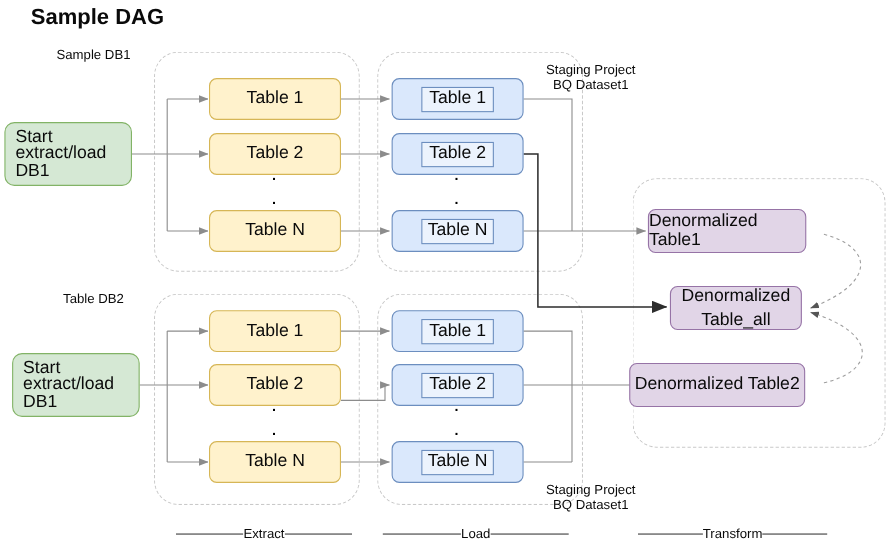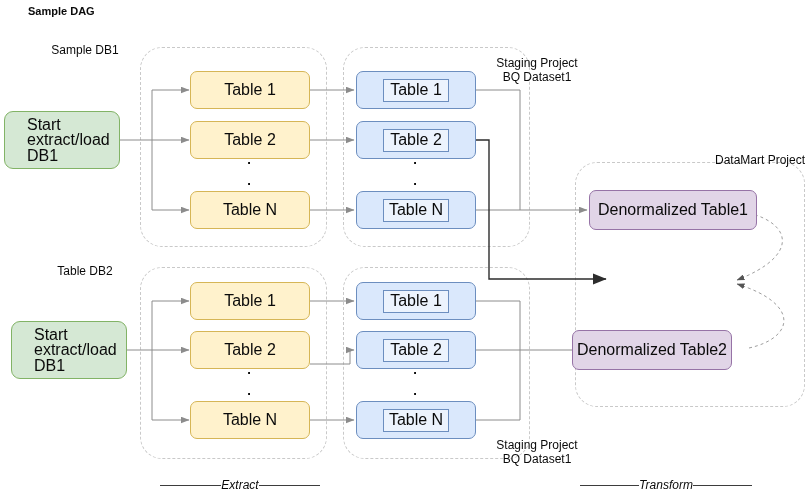--- a/index.html
+++ b/index.html
@@ -1,42 +1,42 @@
 <!DOCTYPE html>
 <html><head>
 <meta charset="utf-8">
 <style>
   html,body{margin:0;padding:0;background:#ffffff;}
   body{font-family:"Liberation Sans","DejaVu Sans",sans-serif;color:#0a0a0a;}
   .canvas{position:relative;width:811px;height:499px;background:#fff;overflow:hidden;}
 
-  .title{position:absolute;left:28px;top:5px;font-size:11px;font-weight:700;z-index:7;}
+  .title{position:absolute;left:28px;top:5px;font-size:20px;font-weight:700;z-index:7;}
 
   .lbl{position:absolute;font-size:12px;line-height:13.5px;z-index:7;}
   .lbl.center{text-align:center;}
   .lbl.right{text-align:right;}
 
   .container-box{position:absolute;border:1px dashed #c9c9c9;border-radius:22px;box-sizing:border-box;z-index:1;background:transparent;}
 
   .node{position:absolute;display:flex;align-items:center;justify-content:center;
         font-size:16px;box-sizing:border-box;z-index:6;}
   .yellow{width:120px;height:38px;background:#fff2cc;border:1px solid #d6b656;border-radius:7px;}
   .blue{width:120px;height:38px;background:#dae8fc;border:1px solid #6c8ebf;border-radius:7px;}
   .blue .inner{display:flex;align-items:center;justify-content:center;width:66px;height:23px;
         background:#ecf3fd;border:1px solid #6c8ebf;box-sizing:border-box;}
   .green{width:116px;height:58px;background:#d5e8d4;border:1px solid #82b366;border-radius:9px;
-        flex-direction:column;align-items:flex-start;justify-content:center;padding-left:22px;line-height:15.5px;}
+        flex-direction:column;align-items:flex-start;justify-content:center;padding-left:9px;line-height:15.5px;}
   .purple{background:#e1d5e7;border:1px solid #9673a6;border-radius:7px;}
   .purple.two-line{flex-direction:column;line-height:21px;}
 
   .dot{position:absolute;font-size:13px;line-height:13px;font-weight:700;width:6px;text-align:center;z-index:6;color:#000;}
 
   svg.edges{position:absolute;left:0;top:0;z-index:5;}
 
-  .stage{position:absolute;display:flex;align-items:center;font-size:12px;height:14px;z-index:7;font-style:italic;}
+  .stage{position:absolute;display:flex;align-items:center;font-size:12px;height:14px;z-index:7;}
   .stage .line{flex:1;height:1px;background:#3d3d3d;}
 </style>
 </head>
 <body>
 
 <div class="canvas">
 
   <div class="title">Sample DAG</div>
 
   <div class="container-box" style="left:140px;top:47px;width:187px;height:200px;"></div>
@@ -142,29 +142,37 @@
   </div>
   <div class="dot" style="left:412px;top:363px;">.</div>
   <div class="dot" style="left:412px;top:384px;">.</div>
 
   <div class="lbl center" style="left:482px;top:439px;width:110px;">
     <div>Staging Project</div>
     <div>BQ Dataset1</div>
   </div>
 
   <div class="lbl right" style="left:655px;top:154px;width:150px;">
-    <div>DataMart Project</div>
   </div>
 
-  <div class="node purple" style="left:589px;top:190px;width:168px;height:40px;">Denormalized Table1</div>
+  <div class="node purple" style="left:589px;top:190px;width:144px;height:40px;">Denormalized Table1</div>
+  <div class="node purple two-line" style="left:609px;top:260px;width:120px;height:40px;">
+    <span>Denormalized</span>
+    <span>Table_all</span>
+  </div>
   <div class="node purple" style="left:572px;top:330px;width:160px;height:40px;">Denormalized Table2</div>
 
   <div class="stage" style="left:160px;top:478px;width:160px;">
     <span class="line"></span>
     <span>Extract</span>
+    <span class="line"></span>
+  </div>
+  <div class="stage" style="left:348px;top:478px;width:169px;">
+    <span class="line"></span>
+    <span>Load</span>
     <span class="line"></span>
   </div>
   <div class="stage" style="left:580px;top:478px;width:172px;">
     <span class="line"></span>
     <span>Transform</span>
     <span class="line"></span>
   </div>
 
 </div>
 

